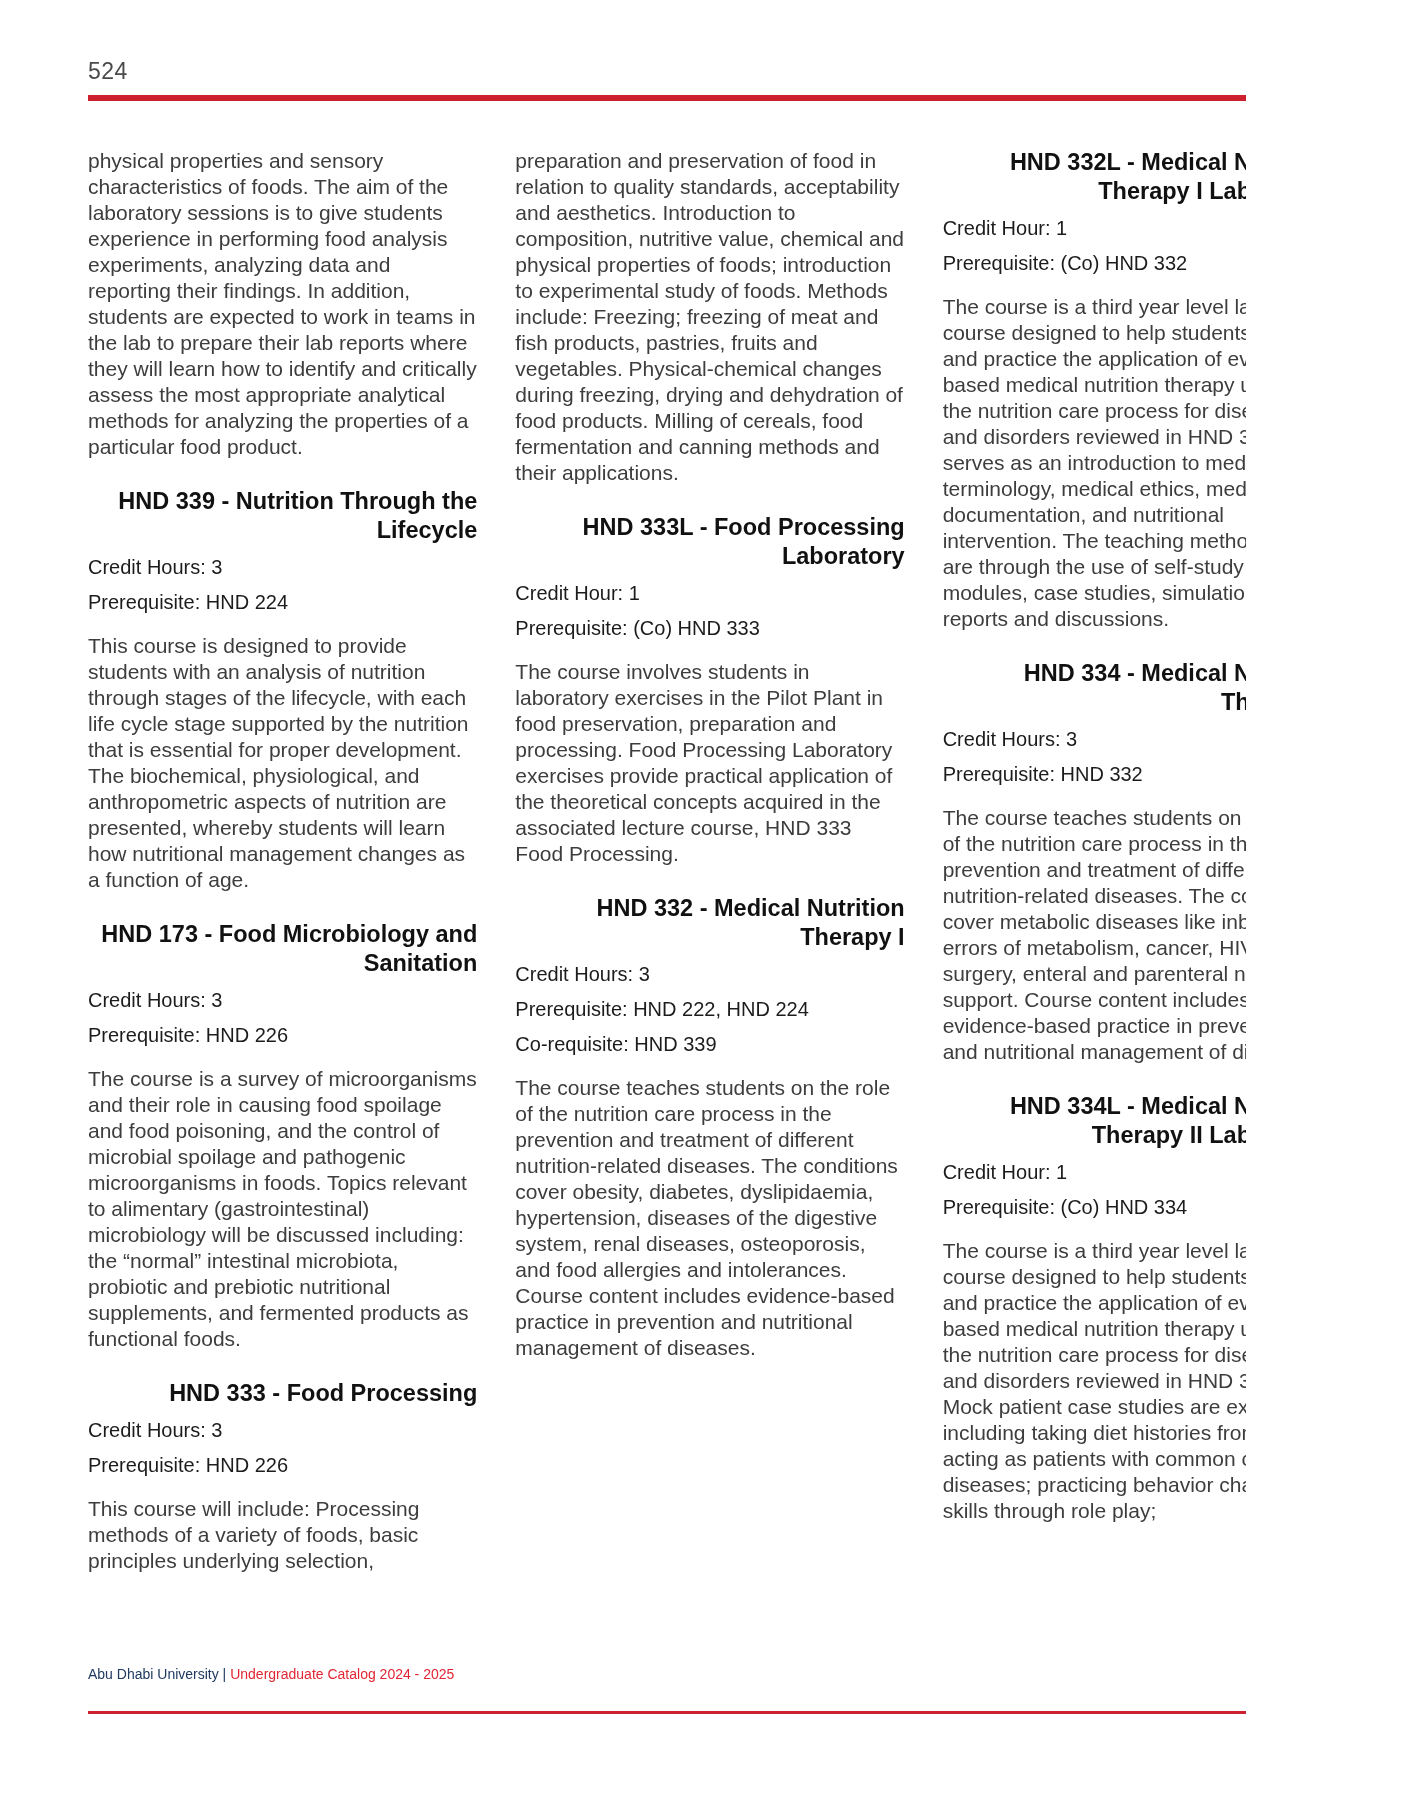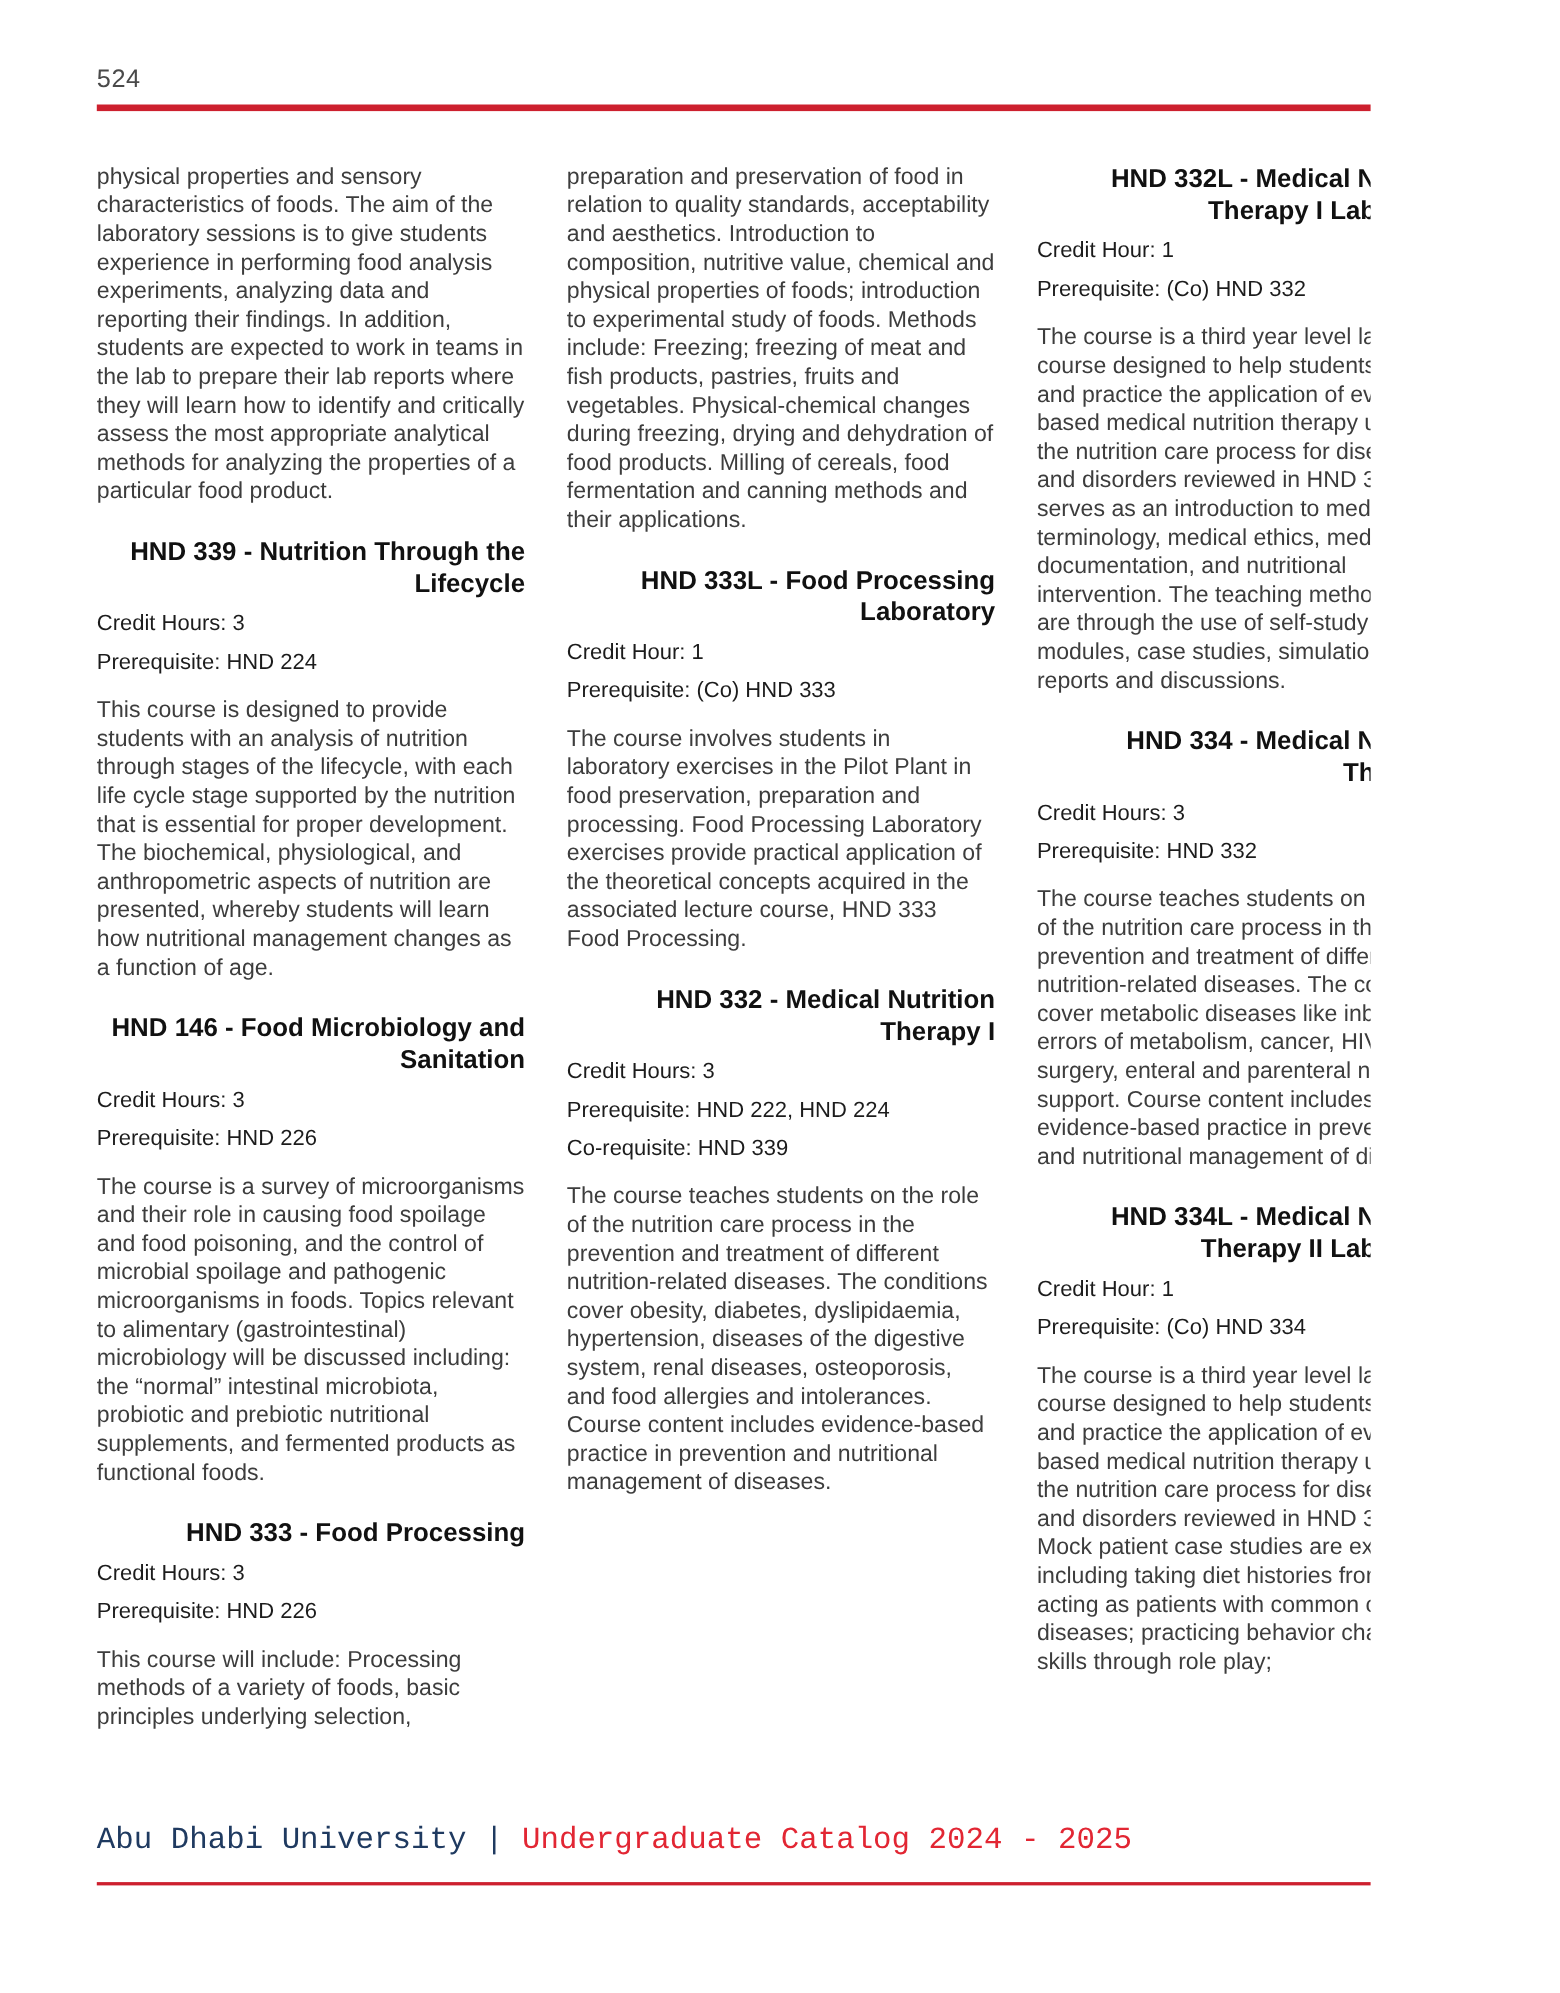--- a/index.html
+++ b/index.html
@@ -72,23 +72,22 @@
     color: #1c1c1c;
     margin: 0 0 8px 0;
   }
   .meta + .para {
     margin-top: 17px;
   }
   .footer-text {
     position: absolute;
     left: 88px;
     top: 1661px;
-    font-size: 28px;
+    font-size: 14px;
     line-height: 26px;
-    font-family: Liberation Mono, monospace;
   }
   .footer-institution, .footer-sep {
     color: #1f3a60;
   }
   .footer-catalog {
     color: #e22633;
   }
 </style>
 </head>
 <body>
@@ -97,21 +96,21 @@
   <div class="page-number">524</div>
   <div class="rule rule-top"></div>
 
   <div class="columns">
     <section class="col">
         <div class="para">physical properties and sensory characteristics of foods. The aim of the laboratory sessions is to give students experience in performing food analysis experiments, analyzing data and reporting their findings. In addition, students are expected to work in teams in the lab to prepare their lab reports where they will learn how to identify and critically assess the most appropriate analytical methods for analyzing the properties of a particular food product.</div>
         <div class="heading">HND 339 - Nutrition Through the Lifecycle</div>
         <div class="meta">Credit Hours: 3</div>
         <div class="meta">Prerequisite: HND 224</div>
         <div class="para">This course is designed to provide students with an analysis of nutrition through stages of the lifecycle, with each life cycle stage supported by the nutrition that is essential for proper development.  The biochemical, physiological, and anthropometric aspects of nutrition are presented, whereby students will learn how nutritional management changes as a function of age.</div>
-        <div class="heading">HND 146 - Food Microbiology and Sanitation</div>
+        <div class="heading">HND 173 - Food Microbiology and Sanitation</div>
         <div class="meta">Credit Hours: 3</div>
         <div class="meta">Prerequisite: HND 226</div>
         <div class="para">The course is a survey of microorganisms and their role in causing food spoilage and food poisoning, and the control of microbial spoilage and pathogenic microorganisms in foods. Topics relevant to alimentary (gastrointestinal) microbiology will be discussed including: the “normal” intestinal microbiota, probiotic and prebiotic nutritional supplements, and fermented products as functional foods.</div>
         <div class="heading">HND 333 - Food Processing</div>
         <div class="meta">Credit Hours: 3</div>
         <div class="meta">Prerequisite: HND 226</div>
         <div class="para">This course will include: Processing methods of a variety of foods, basic principles underlying selection,</div>
       </section>
     <section class="col">
         <div class="para">preparation and preservation of food in relation to quality standards, acceptability and aesthetics. Introduction to composition, nutritive value, chemical and physical properties of foods; introduction to experimental study of foods. Methods include: Freezing; freezing of meat and fish products, pastries, fruits and vegetables. Physical-chemical changes during freezing, drying and dehydration of food products. Milling of cereals, food fermentation and canning methods and their applications.</div>

